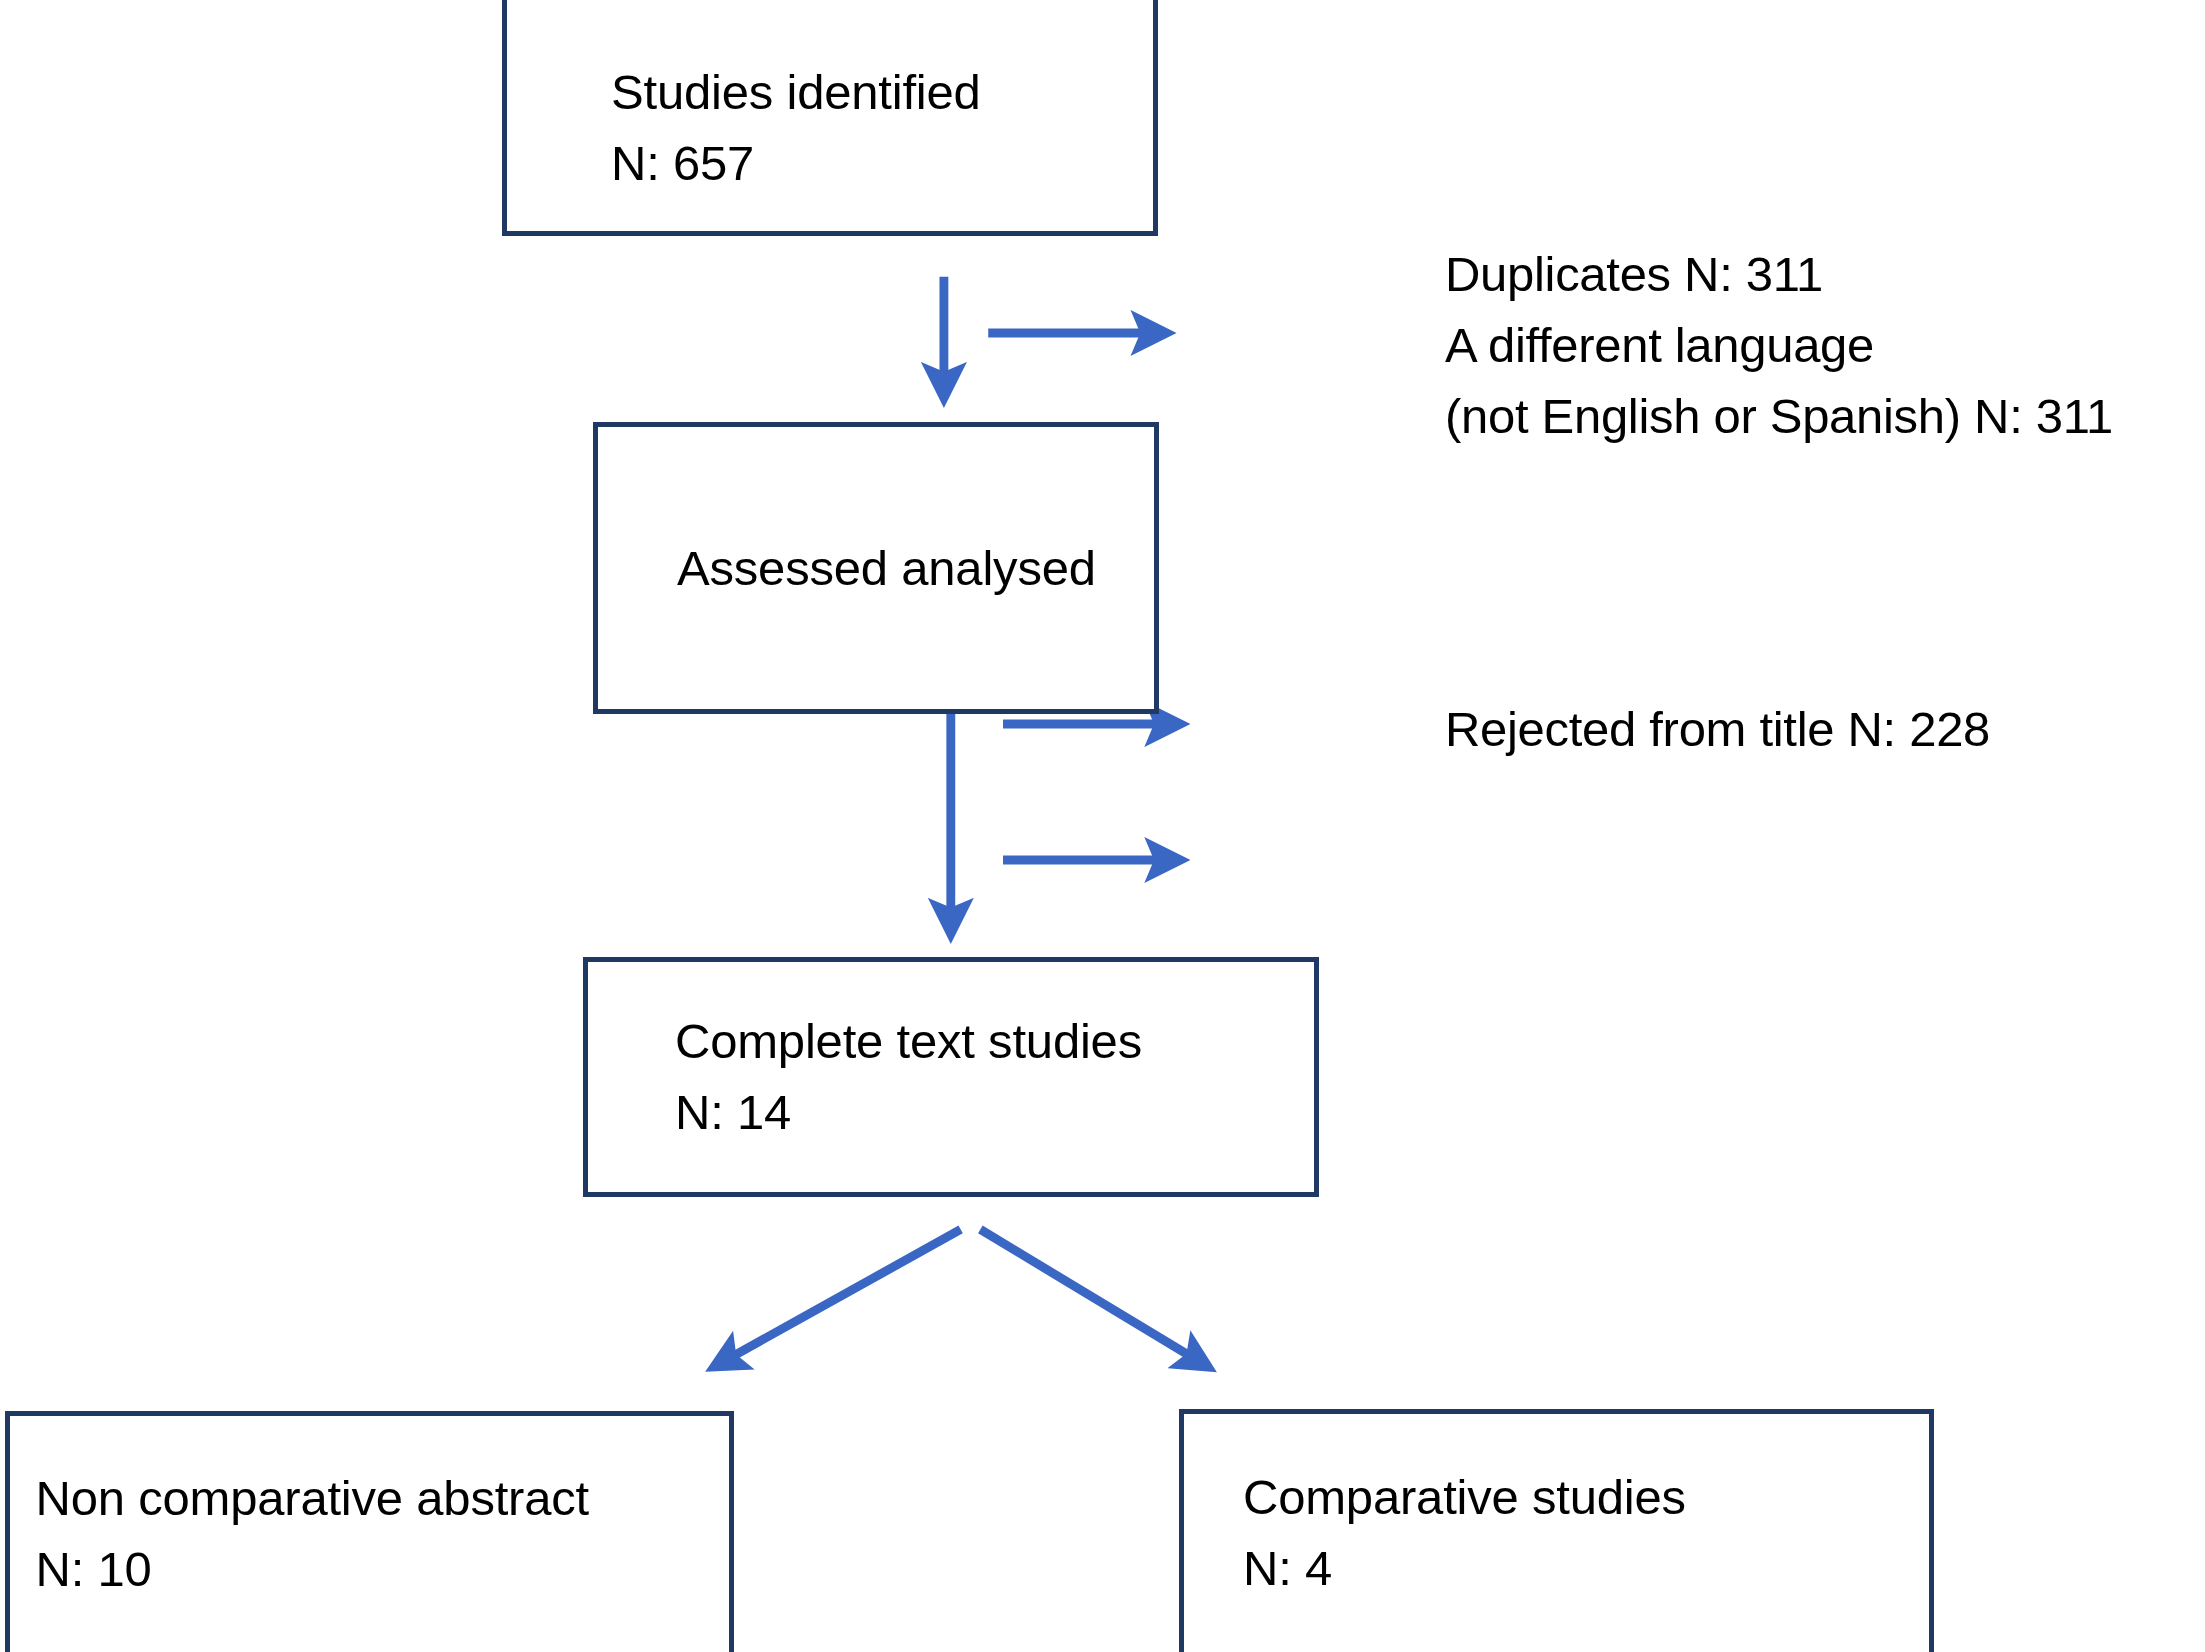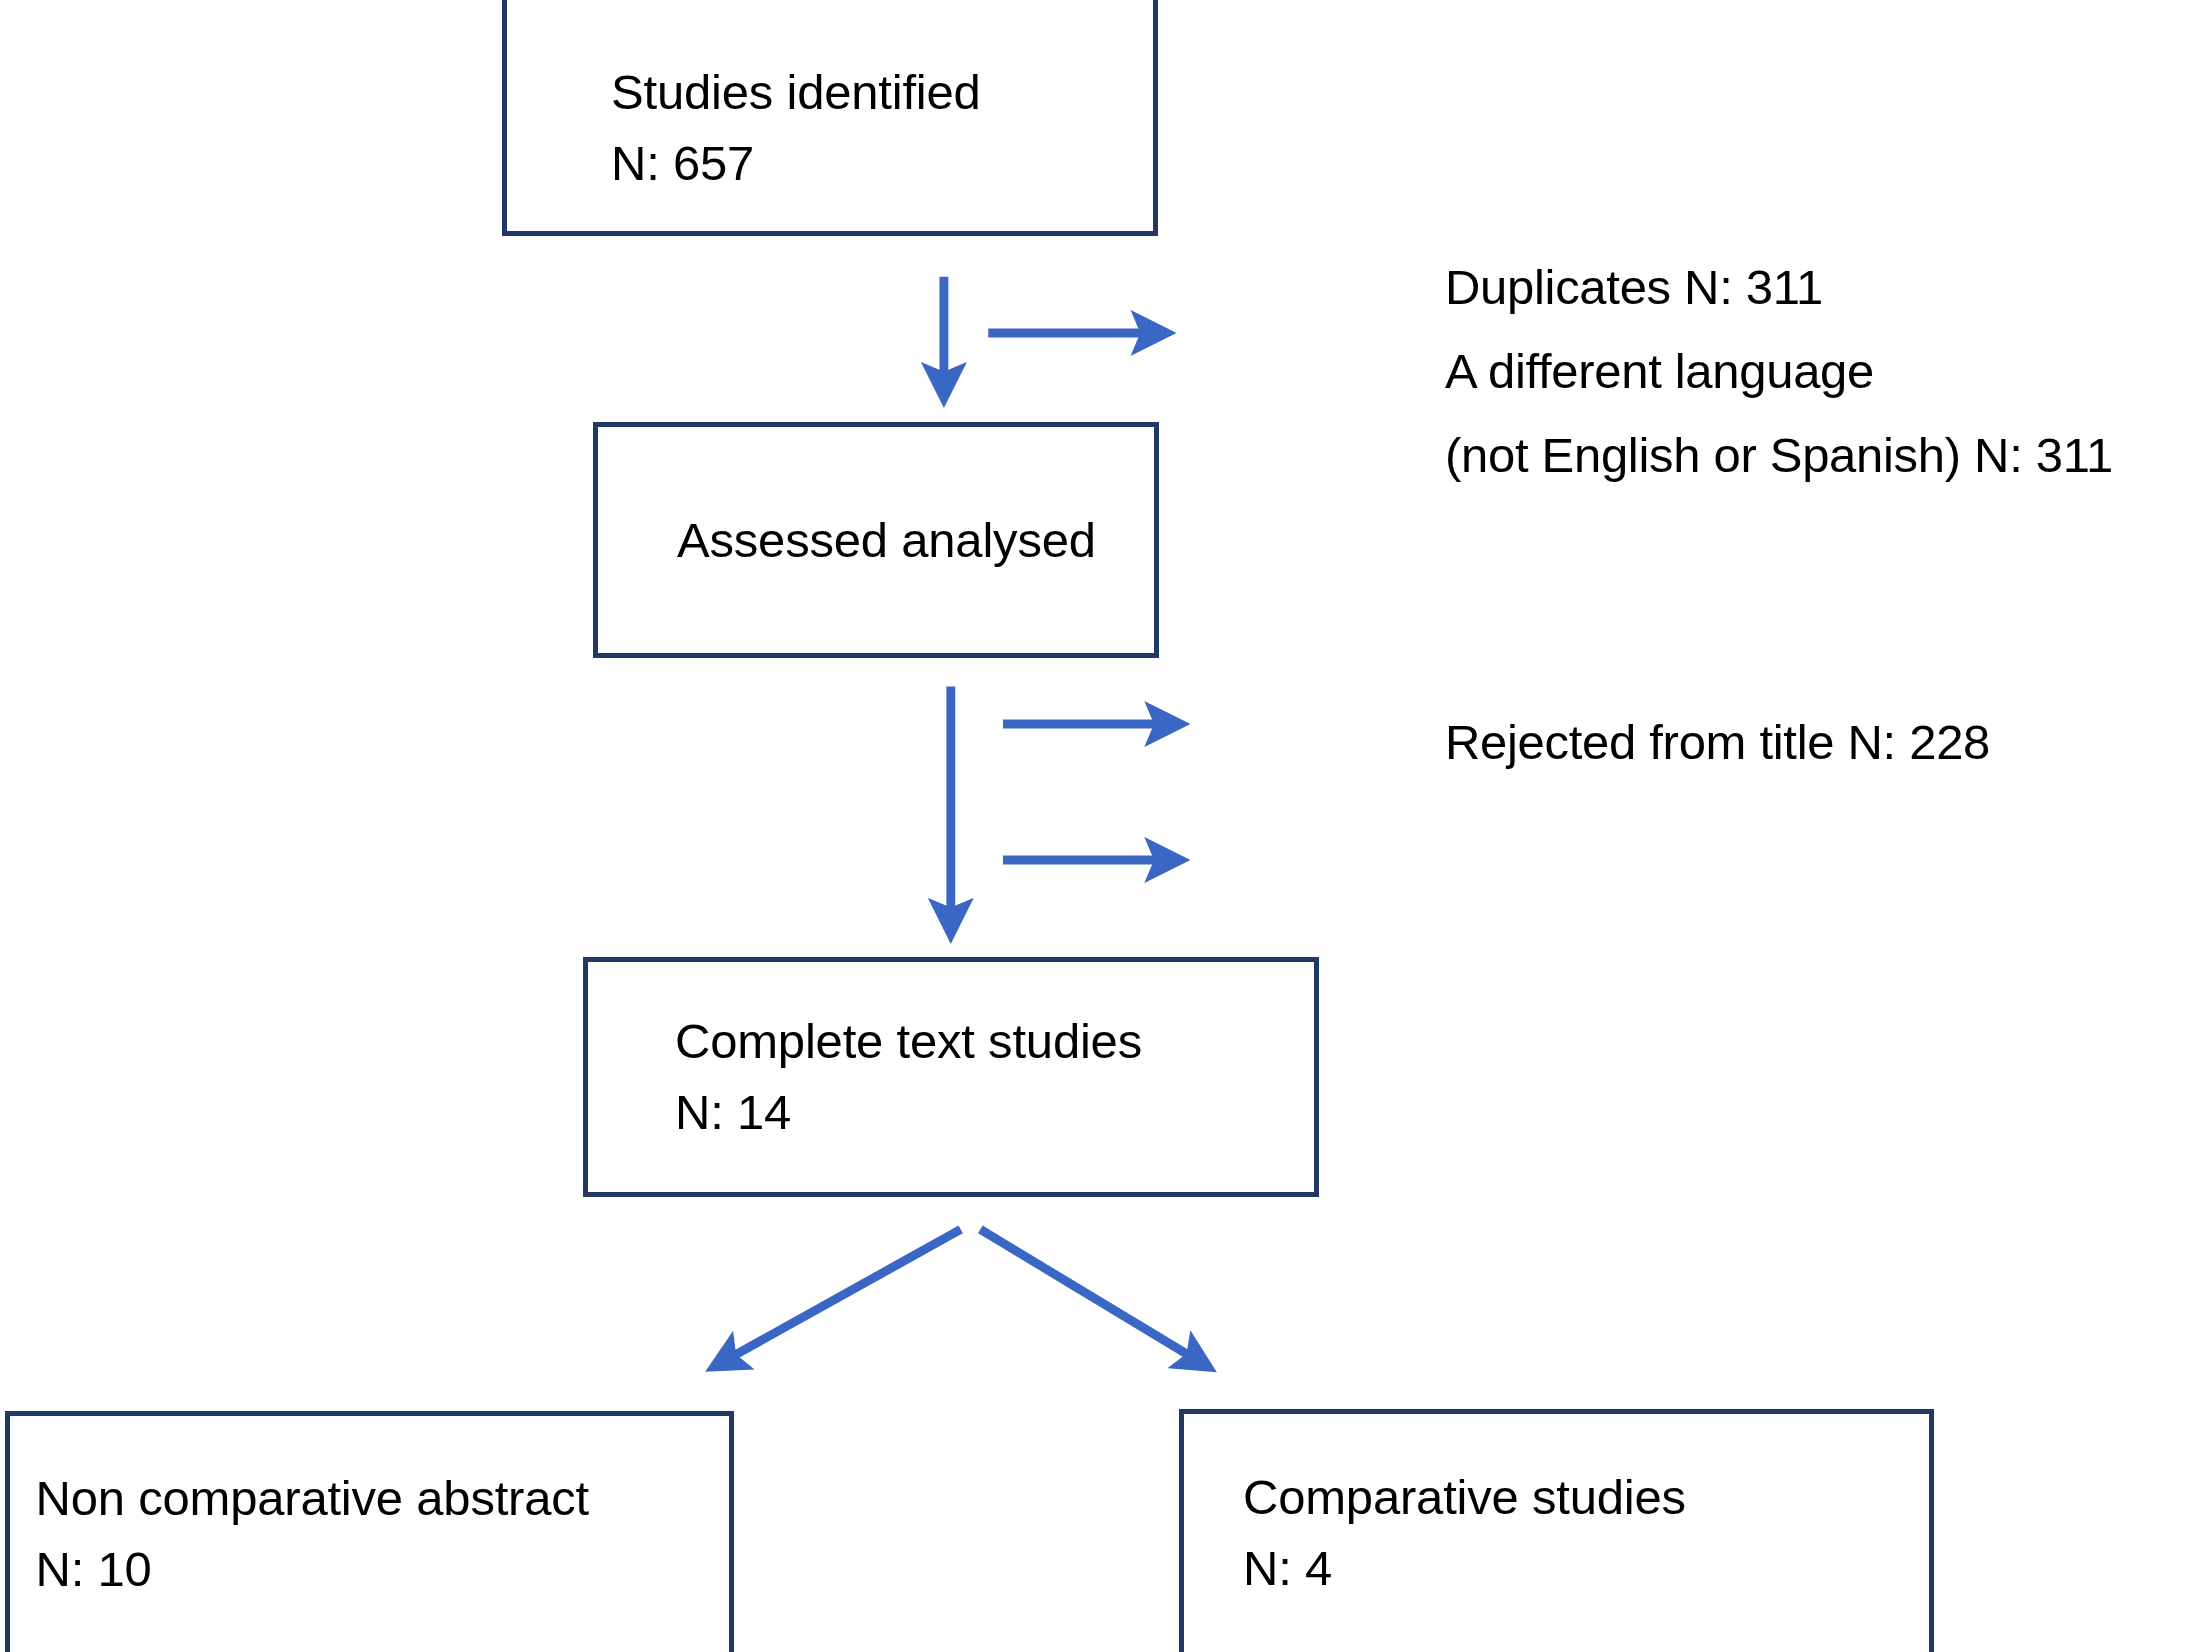--- a/index.html
+++ b/index.html
@@ -31,21 +31,21 @@
   .flowbox .ln{
     display:block;
     font-size:49px;
     line-height:71px;
     color:#000000;
     white-space:nowrap;
     letter-spacing:-0.2px;
   }
   
   #box-identified   { left:502px;  top:-7.9px;    width:656px;  height:244px; }
-  #box-assessed     { left:593px;  top:422px;   width:566px;  height:236px; }
+  #box-assessed     { left:593px;  top:422px;   width:566px;  height:292px; }
   #box-complete     { left:583px;  top:957px;   width:736px;  height:240px; }
   #box-noncomp      { left:4.9px;    top:1411px;  width:729px;  height:250px; }
   #box-comparative  { left:1179px; top:1409px;  width:755px;  height:252px; }
 
   #box-identified   .lines{ padding-left:104px; }
   #box-assessed     .lines{ padding-left:79px;  }
   #box-complete     .lines{ padding-left:87px;  }
   #box-noncomp      .lines{ padding-left:25.6px;  }
   #box-comparative  .lines{ padding-left:59px;  }
 
@@ -55,21 +55,21 @@
 
   
   .note{
     position:absolute;
     color:#000000;
     font-size:49px;
     line-height:71px;
     white-space:nowrap;
     letter-spacing:-0.3px;
   }
-  .note .ln{ display:block;margin-top:13px; }
+  .note .ln{ display:block; }
   #note-exclusions-1 { left:1445px; top:239px;  }
   #note-rejected-title    { left:1445px; top:694px; }
   #note-rejected-abstract { left:1445px; top:832px; }
   #arrow-layer{ position:absolute; left:0; top:0; width:2206px; height:1653px; }
 </style>
 </head>
 <body>
 
 <div id="stage">
 

